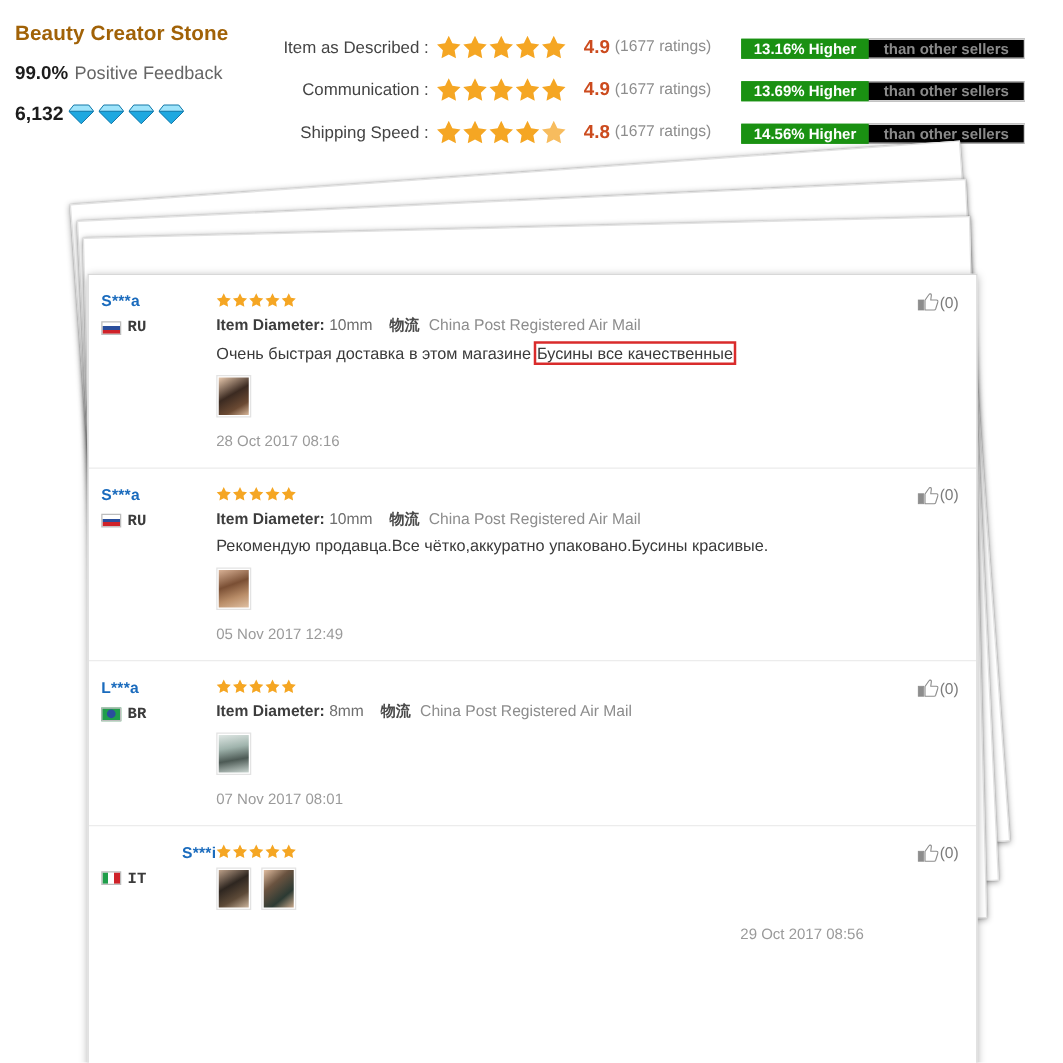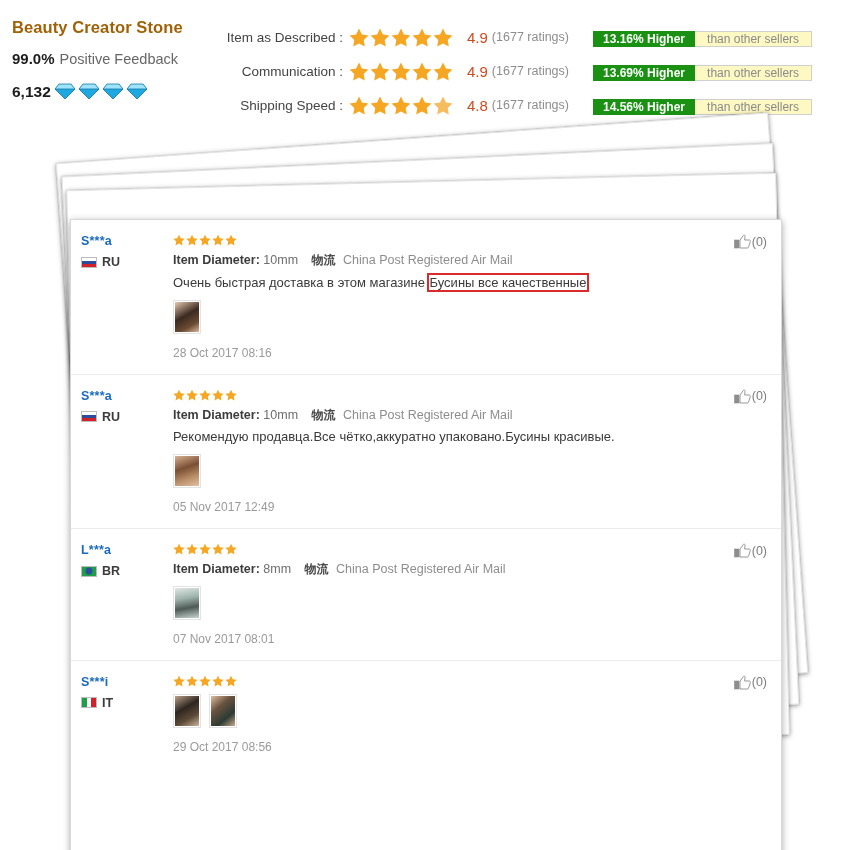--- a/index.html
+++ b/index.html
@@ -99,21 +99,21 @@
   .rating-stars {
     width: 110px;
     display: flex;
     align-items: center;
     gap: 1px;
   }
   .big-star { display:block; }
   .rating-score {
     color: #cc4b1e;
     font-size: 15px;
-    font-weight: normal;
+    font-weight: bold;
     margin-left: 8px;
   }
   .rating-count {
     color: #8d8d8d;
     font-size: 12.5px;
     margin-left: 4px;
     white-space: nowrap;
   }
   .compare-wrap {
     position: absolute;
@@ -127,29 +127,30 @@
     color: #ffffff;
     font-size: 12px;
     font-weight: bold;
     padding: 0 9px;
     display: flex;
     align-items: center;
     white-space: nowrap;
     border: 1px solid #1a9112;
   }
   .compare-grey {
-    background: #fef9c3;
+    background: #000000;
     border: 1px solid #cfcfcf;
     border-left: none;
     color: #8a8a8a;
     font-size: 12px;
     padding: 0 12px;
     display: flex;
     align-items: center;
     white-space: nowrap;
+    font-weight: bold;
   }
 
   
   #stack-area {
     position: absolute;
     left: 0;
     top: 140px;
     width: 753px;
     height: 700px;
   }
@@ -199,21 +200,21 @@
   }
 
   
   .fb-row {
     position: relative;
     border-bottom: 1px solid #ececec;
     padding: 14px 0 14px 0;
     min-height: 110px;
     box-sizing: border-box;
   }
-  .fb-row:last-child { border-bottom: none; }
+  .fb-row:last-child { border-bottom: none; text-align: right; }
 
   .fb-user {
     position: absolute;
     left: 10px;
     top: 14px;
     width: 92px;
   }
   .fb-username {
     color: #1a6bbd;
     font-size: 12.5px;
@@ -242,20 +243,21 @@
     width:7px; height:7px;
     background:#2a4e9c;
     border-radius:50%;
     transform: translate(-50%,-50%);
   }
   .flag-it { background: linear-gradient(to right,#1f9e4a 0 33.3%,#ffffff 33.3% 66.6%,#cf2229 66.6% 100%); }
   .fb-countrycode {
     color: #3b3b3b;
     font-size: 12.5px;
     font-weight: bold;
+    font-family: Liberation Mono, monospace;
   }
 
   .fb-body {
     margin-left: 102px;
     padding-right: 90px;
   }
   .fb-stars {
     display: flex;
     gap: 1px;
     margin-bottom: 5px;

